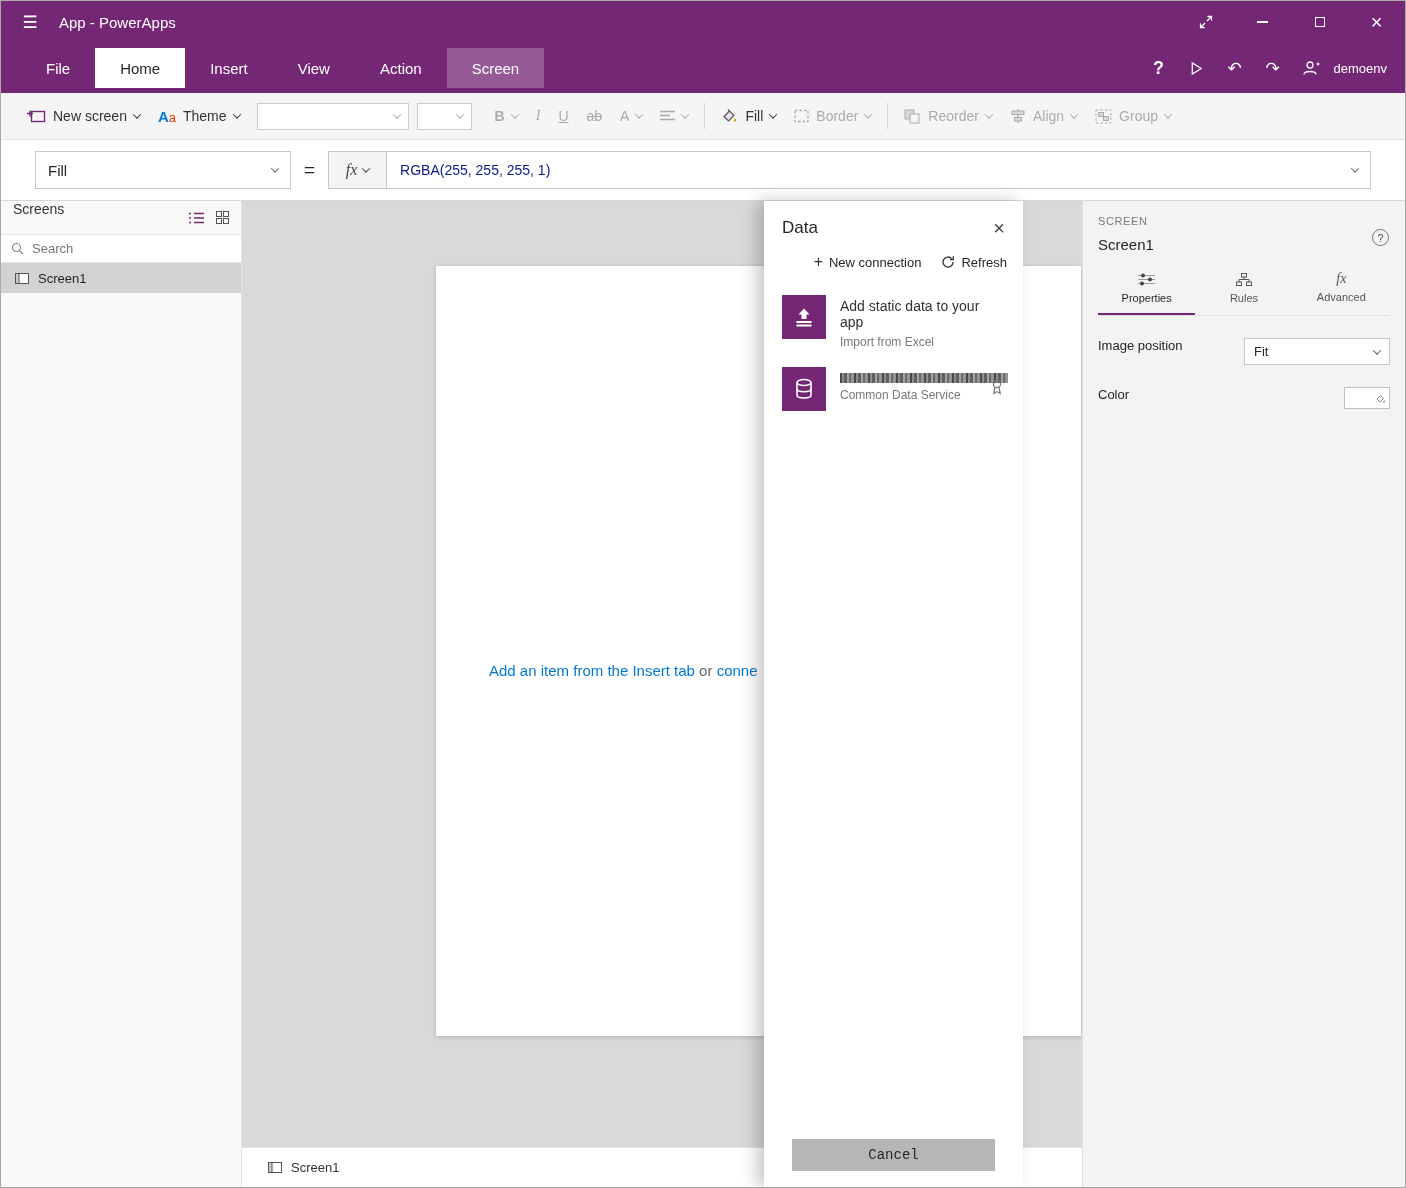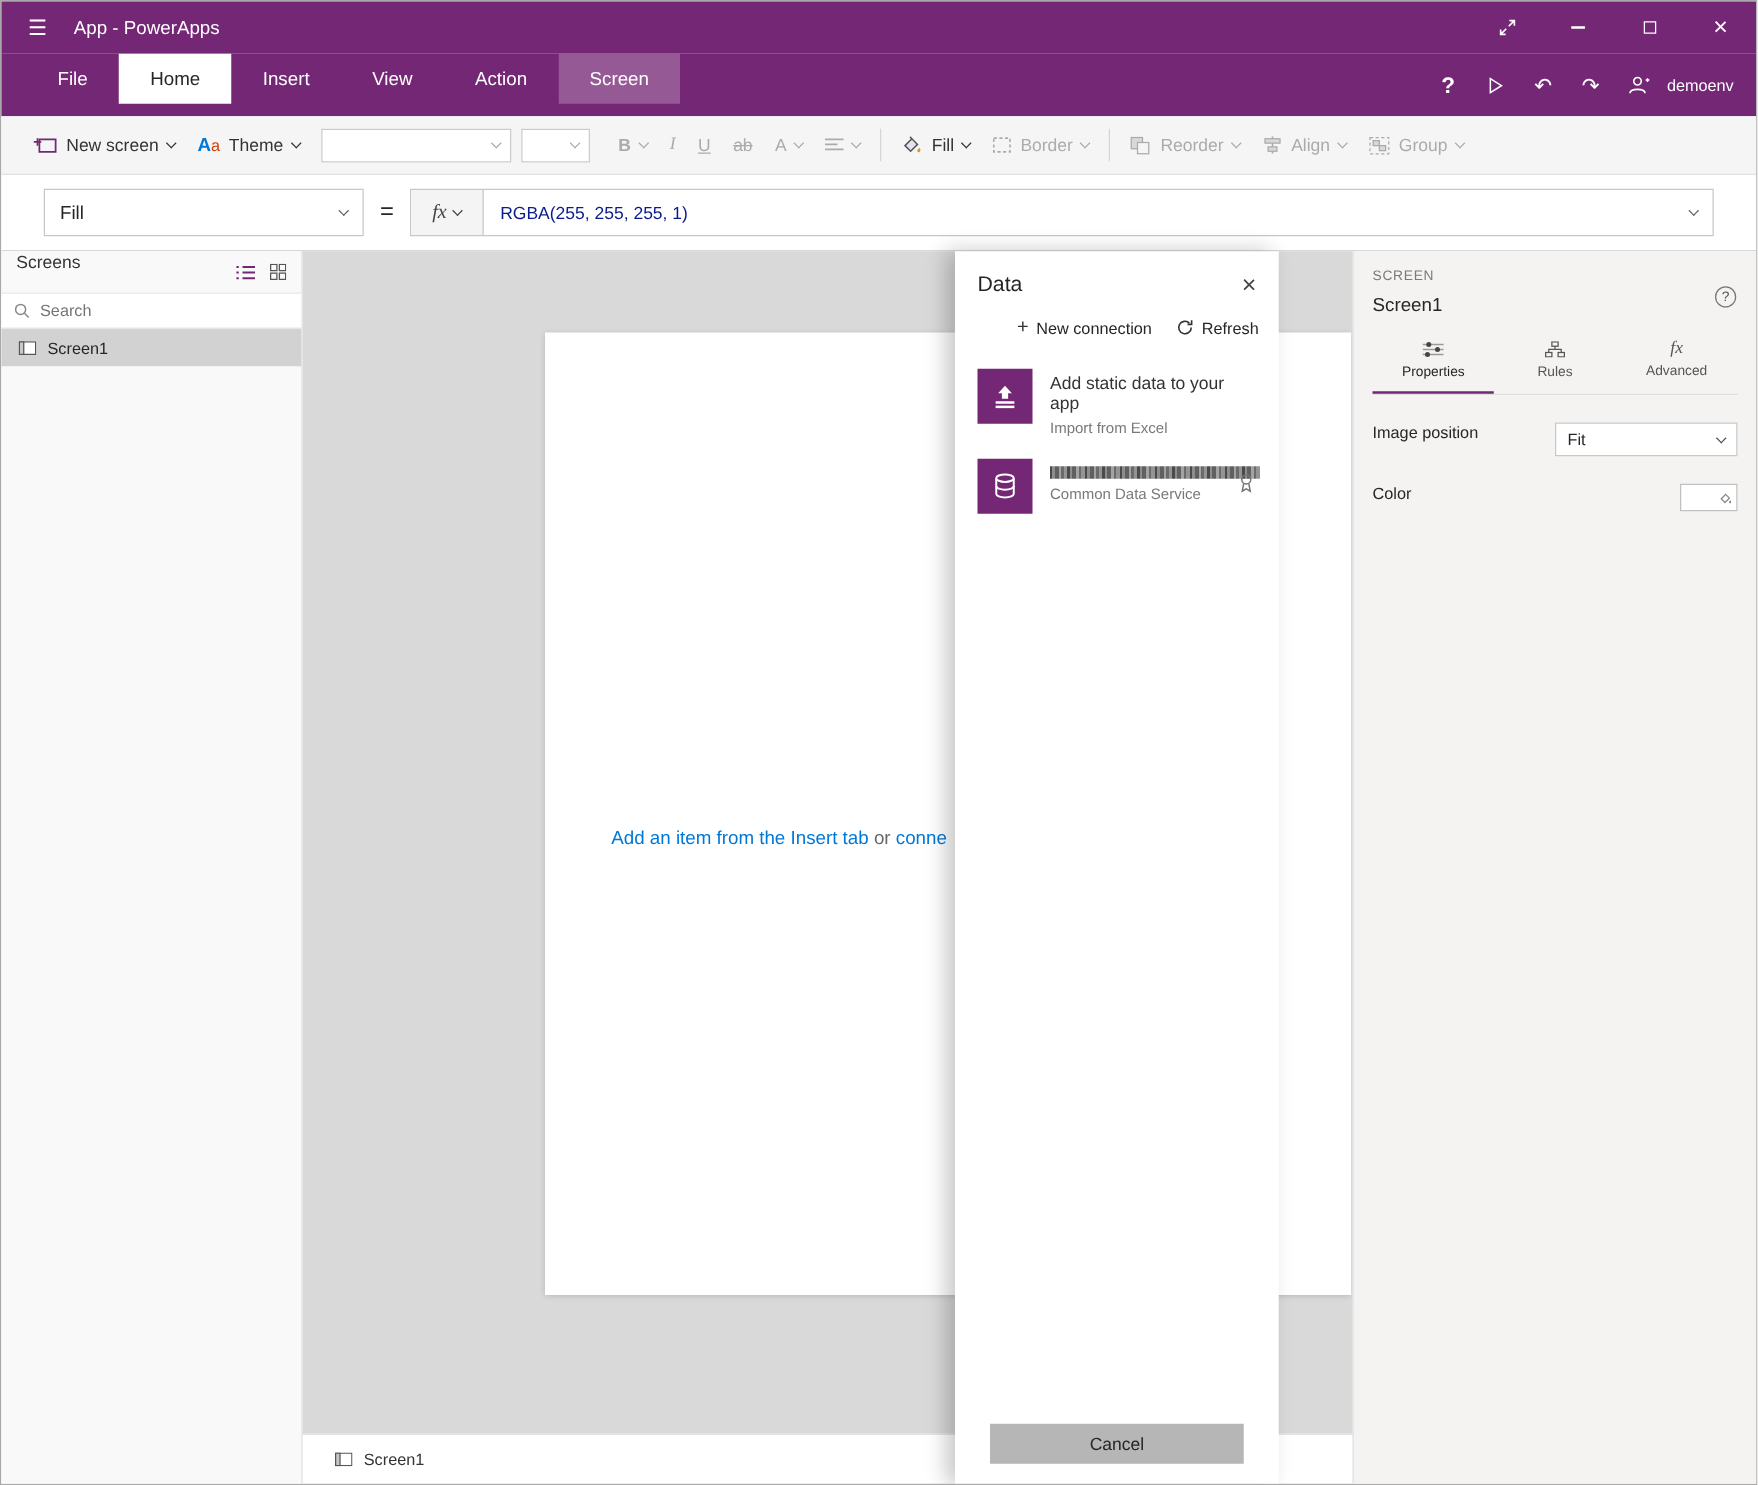--- a/index.html
+++ b/index.html
@@ -10,21 +10,21 @@
   .titlebar{position:absolute;top:0;left:0;right:0;height:42px;background:#742774;color:#fff;display:flex;align-items:center}
   .hamburger-btn{width:58px;height:100%;display:flex;align-items:center;justify-content:center;font-size:17px;cursor:pointer}
   .title-text{font-size:15px}
   .win-controls{margin-left:auto;display:flex;height:100%}
   .win-btn{width:57px;height:100%;display:flex;align-items:center;justify-content:center;cursor:pointer}
   .min-line{width:11px;height:1.5px;background:#fff}
   .max-box{width:10px;height:10px;border:1.4px solid #fff}
   .close-x{font-size:20px;line-height:1}
 
   
-  .ribbon{position:absolute;top:42px;left:0;right:0;height:50px;background:#742774;display:flex;align-items:flex-start;color:#fff}
+  .ribbon{position:absolute;top:42px;left:0;right:0;height:50px;background:#742774;display:flex;align-items:center;color:#fff}
   .ribbon-tabs{display:flex;height:40px;margin-left:20px}
   .rtab{padding:0 25px;display:flex;align-items:center;font-size:15px;cursor:pointer}
   .rtab.selected{background:#fff;color:#262626}
   .rtab.highlight{background:rgba(255,255,255,.24)}
   .ribbon-right{margin-left:auto;display:flex;align-items:center;height:100%;padding-right:8px}
   .ricon{width:38px;height:38px;display:flex;align-items:center;justify-content:center;font-size:17px;cursor:pointer}
   .ricon.qmark{font-weight:bold;font-size:18px}
   .user-label{font-size:13px;margin:0 10px 0 4px}
 
   
@@ -82,21 +82,21 @@
   .dp-actions{display:flex;justify-content:flex-end;gap:20px;padding:10px 16px 16px;font-size:13px;color:#262626}
   .dp-action{display:flex;align-items:center;gap:6px;cursor:pointer}
   .dp-plus{font-size:16px;line-height:1;color:#333}
   .dp-item{display:flex;align-items:flex-start;gap:14px;padding:9px 18px;cursor:pointer;position:relative}
   .dp-icon{width:44px;height:44px;background:#742774;display:flex;align-items:center;justify-content:center;flex:none}
   .dp-item-title{font-size:14px;color:#333;margin-top:3px}
   .dp-item-sub{font-size:12px;color:#797979;margin-top:5px}
   .redacted-bar{width:168px;height:10px;margin-top:6px;filter:blur(.4px);
     background:repeating-linear-gradient(90deg,#4a4a4a 0 2px,#8d8d8d 2px 4px,#606060 4px 7px,#a3a3a3 7px 9px,#6b6b6b 9px 11px,#949494 11px 14px)}
   .dp-badge{position:absolute;right:20px;top:50%;transform:translateY(-50%)}
-  .dp-cancel{margin:auto 28px 16px;height:32px;background:#b6b6b6;border:none;font-size:14px;color:#262626;cursor:pointer;font-family:Liberation Sans, sans-serif}
+  .dp-cancel{margin:auto 28px 16px;height:32px;background:#b6b6b6;border:none;font-size:14px;color:#262626;cursor:pointer;font-family:Liberation Mono, monospace}
 
   
   .propspanel{position:absolute;right:0;top:0;width:323px;bottom:0;background:#f4f3f2;border-left:1px solid #e1e1e1;padding:14px 15px}
   .pp-header{font-size:11px;color:#7a7a7a;letter-spacing:.6px}
   .pp-help{position:absolute;top:28px;right:16px;width:17px;height:17px;border:1.2px solid #767676;border-radius:50%;font-size:11px;display:flex;align-items:center;justify-content:center;color:#555;cursor:pointer}
   .pp-name{font-size:15px;color:#262626;margin-top:9px}
   .pp-tabs{display:flex;margin-top:13px;border-bottom:1px solid #e0e0e0}
   .pp-tab{flex:1;display:flex;flex-direction:column;align-items:center;gap:6px;padding:7px 0 9px;font-size:11px;color:#555;cursor:pointer;border-bottom:2px solid transparent}
   .pp-tab.selected{border-bottom:2px solid #742774;color:#262626}
   .pp-fx{font-style:italic;font-family:"Liberation Serif",serif;font-size:14px;line-height:12px}

